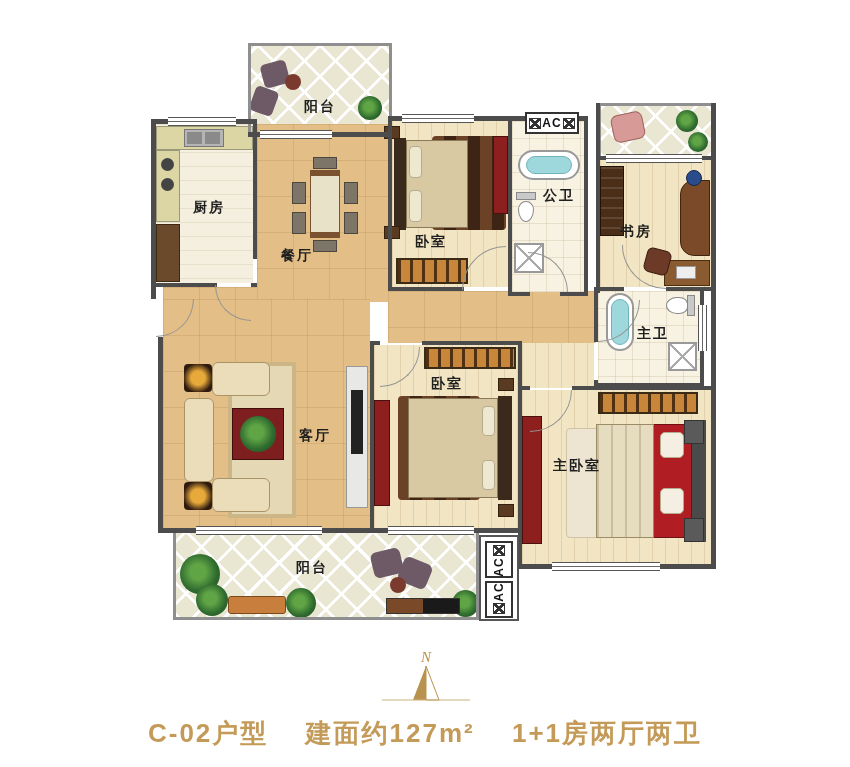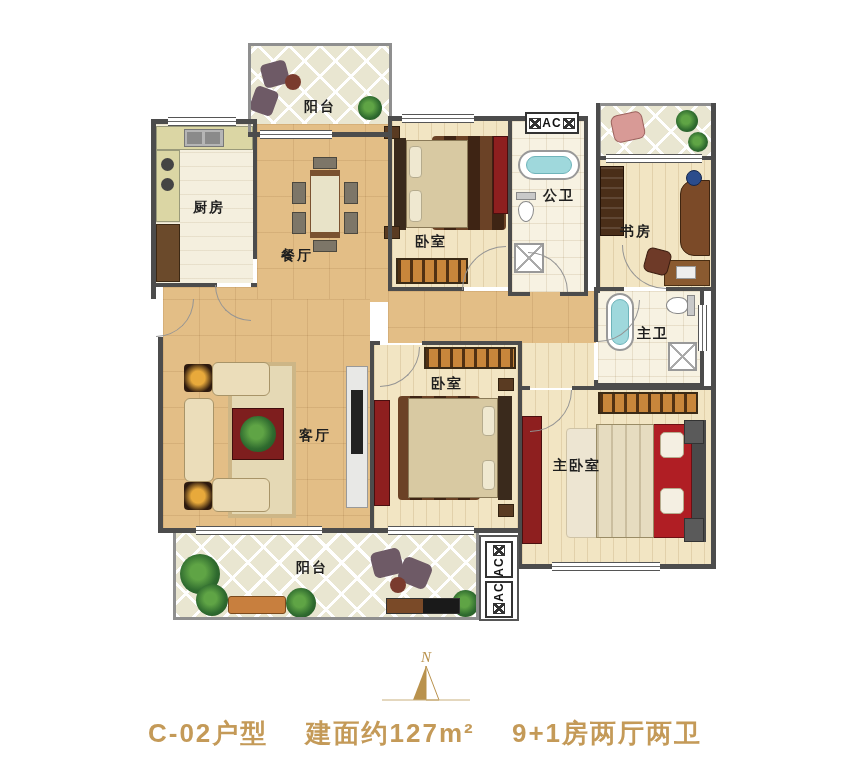--- a/index.html
+++ b/index.html
@@ -277,16 +277,16 @@
   <svg class="compass" width="92" height="58" viewBox="0 0 92 58">
     <text x="46" y="14" text-anchor="middle" font-size="15" font-style="italic" font-family="Liberation Serif, DejaVu Serif, serif" fill="#B9924D">N</text>
     <polygon points="46,18 33,52 46,52" fill="#B9924D"></polygon>
     <polygon points="46,18 59,52 46,52" fill="none" stroke="#B9924D" stroke-width="1"></polygon>
     <line x1="2" y1="52" x2="90" y2="52" stroke="#C9B07F" stroke-width="1"></line>
   </svg>
 
   <div class="caption" style="color:#C49A58;">
     <span>C-02户型</span>
     <span>建面约127m²</span>
-    <span>9+1房两厅两卫</span>
+    <span>1+1房两厅两卫</span>
   </div>
 
 </div>
 
 </body></html>

